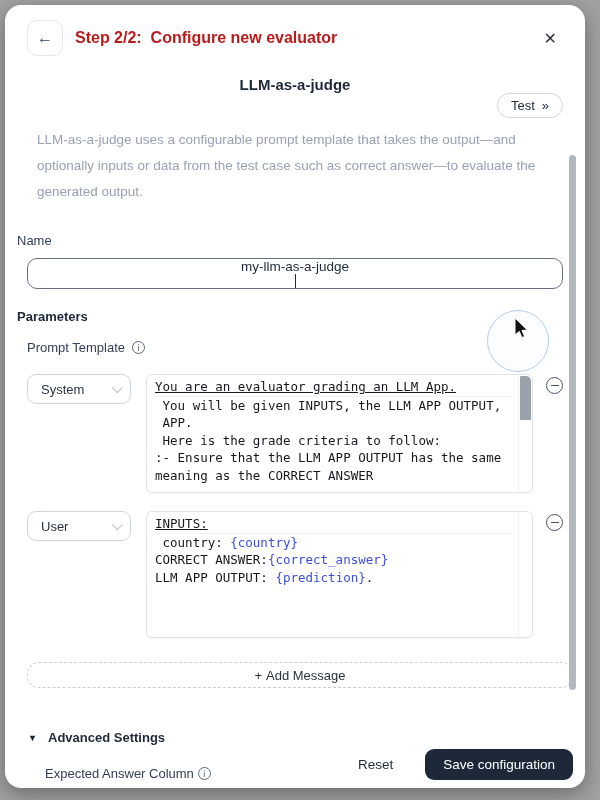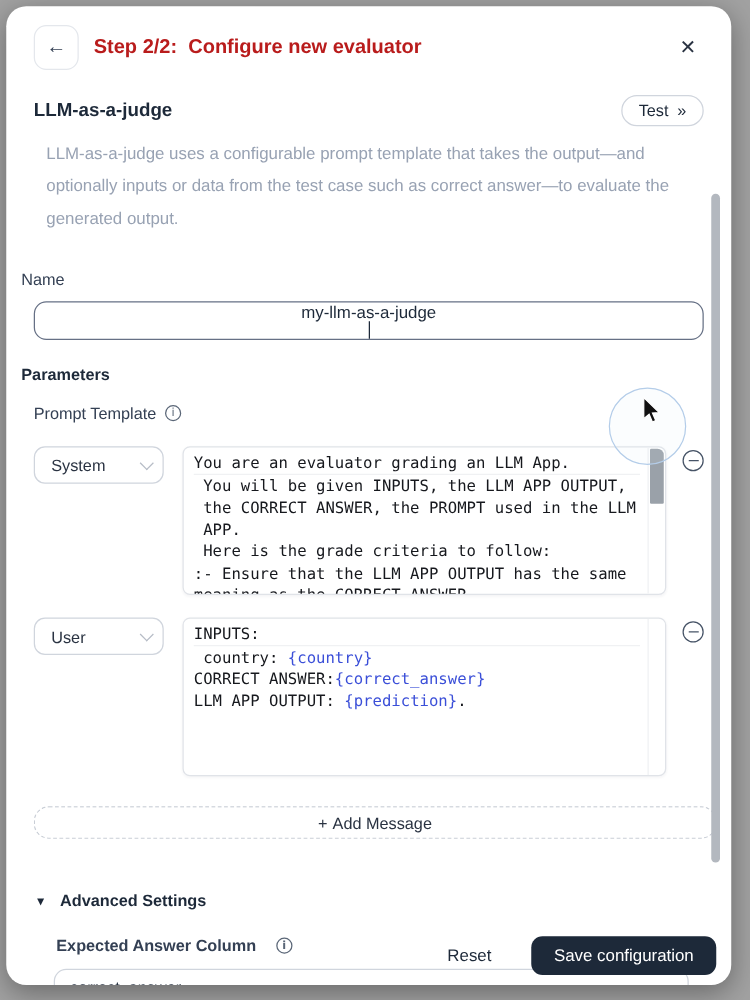--- a/index.html
+++ b/index.html
@@ -21,21 +21,21 @@
   
   .hdr { display:flex; align-items:center; padding:15px 22px 0 22px; }
   .back-btn {
     width:36px; height:36px; border:1px solid #e4e7ec; border-radius:10px;
     display:flex; align-items:center; justify-content:center;
     font-size:16px; color:#344054; background:#fff; cursor:pointer; flex:0 0 auto;
   }
   .hdr-title { font-size:16px; font-weight:bold; color:#b91c1c; margin-left:12px; white-space:pre; }
   .close-x { margin-left:auto; font-size:16px; color:#2a3342; cursor:pointer; padding:4px 6px; }
   
-  .eval-row { display:flex; align-items:center; padding:20px 22px 0 22px; }
+  .eval-row { display:flex; align-items:center; padding:20px 22px 0 22px;flex-direction:column; }
   .eval-name { font-size:15px; font-weight:bold; color:#1d2939; }
   .test-btn {
     margin-left:auto; display:flex; align-items:center; gap:7px;
     border:1px solid #d0d5dd; border-radius:14px; padding:4px 13px;
     font-size:13px; color:#1d2939; background:#fff; cursor:pointer;text-align:right;
   }
   .desc {
     padding:9px 22px 0 32px; font-size:13.5px; line-height:26px; color:#98a2b3;
     max-width:570px;
   }
@@ -66,42 +66,42 @@
   .chev { margin-left:auto; width:8px; height:8px; border-right:1.4px solid #b6bcc6; border-bottom:1.4px solid #b6bcc6; transform:rotate(45deg) translateY(-2px); }
   .editor {
     margin-left:15px; width:392px; border:1px solid #e0e3e8; border-radius:6px;
     background:#fff; position:relative; overflow:hidden;
     font-family:"DejaVu Sans Mono", monospace; font-size:12.5px; line-height:17.5px;
     color:#16181d; padding:3px 20px 0 8px; box-shadow:0 1px 2px rgba(16,24,40,.04);
   }
   .editor.sys { height:119px; }
   .editor.usr { height:127px; }
   .code-line { white-space:pre; }
-  .code-line:first-child { border-bottom:1px solid #f0f1f3; }
+  .code-line:first-child { border-bottom:1px solid #f0f1f3;text-decoration:underline; }
   .tpl-var { color:#3b4fd8; }
   .editor .track-line { position:absolute; top:0; bottom:0; right:13px; border-left:1px solid #f0f1f3; }
   .inner-thumb {
     position:absolute; top:1px; right:1px; width:11px; height:44px;
     background:#9aa1a9; border-radius:1px 5px 1px 1px;
   }
   .minus-btn {
     margin-left:13px; margin-top:3px; width:17px; height:17px; flex:0 0 auto;
     border:1.3px solid #475467; border-radius:50%; position:relative; cursor:pointer; background:#fff;
   }
   .minus-btn::after { content:""; position:absolute; left:3.5px; right:3.5px; top:50%; height:1.3px; margin-top:-0.65px; background:#475467; }
   
   .add-msg {
     margin:24px 12px 0 22px; height:26px; border:1.5px dashed #c9ced6; border-radius:12px;
     display:flex; align-items:center; justify-content:center; gap:4px;
     font-size:13px; color:#2a3342; background:#fff; cursor:pointer;
   }
   
   .adv-toggle { display:flex; align-items:center; gap:13px; padding:42px 22px 0 25px; font-size:13px; font-weight:bold; color:#1d2939; cursor:pointer; }
   .tri { font-size:10px; color:#1d2939; }
-  .adv-sub { display:flex; align-items:center; gap:16px; padding:21px 22px 0 40px; font-size:13px; color:#344054;font-weight:bold; }
+  .adv-sub { display:flex; align-items:center; gap:4px; padding:21px 22px 0 40px; font-size:13px; color:#344054; }
   .adv-input {
     margin:11px 34px 0 38px; height:28px; border:1px solid #d0d5dd; border-radius:10px;
     display:flex; align-items:center; padding:0 12px; font-size:13px; color:#1d2939; background:#fff;text-align:center;
   }
   
   .footer { position:absolute; left:0; right:0; bottom:8px; display:flex; align-items:center; justify-content:flex-end; gap:22px; padding:0 12px 0 0; }
   .reset-btn { font-size:13.5px; color:#1d2939; background:none; border:none; cursor:pointer; padding:6px 10px; font-family:inherit; }
   .save-btn {
     background:#1d2939; color:#fff; font-size:13.5px; border:none; border-radius:9px;
     padding:8px 18px; cursor:pointer; font-family:inherit;
@@ -153,21 +153,20 @@
 
   <div class="msg-row">
     <div class="role-select">
       <span>System</span>
       <span class="chev"></span>
     </div>
     <div class="editor sys">
       <div>
           <div class="code-line"><span>You are an evaluator grading an LLM App.</span></div>
           <div class="code-line"><span> You will be given INPUTS, the LLM APP OUTPUT,</span></div>
-          <div class="code-line"><span> the CORRECT ANSWER, the PROMPT used in the LLM</span></div>
           <div class="code-line"><span> APP.</span></div>
           <div class="code-line"><span> Here is the grade criteria to follow:</span></div>
           <div class="code-line"><span>:- Ensure that the LLM APP OUTPUT has the same</span></div>
           <div class="code-line"><span>meaning as the CORRECT ANSWER</span></div>
         </div>
       <div class="track-line"></div>
       <div class="inner-thumb"></div>
     </div>
     <div class="minus-btn"></div>
   </div>

